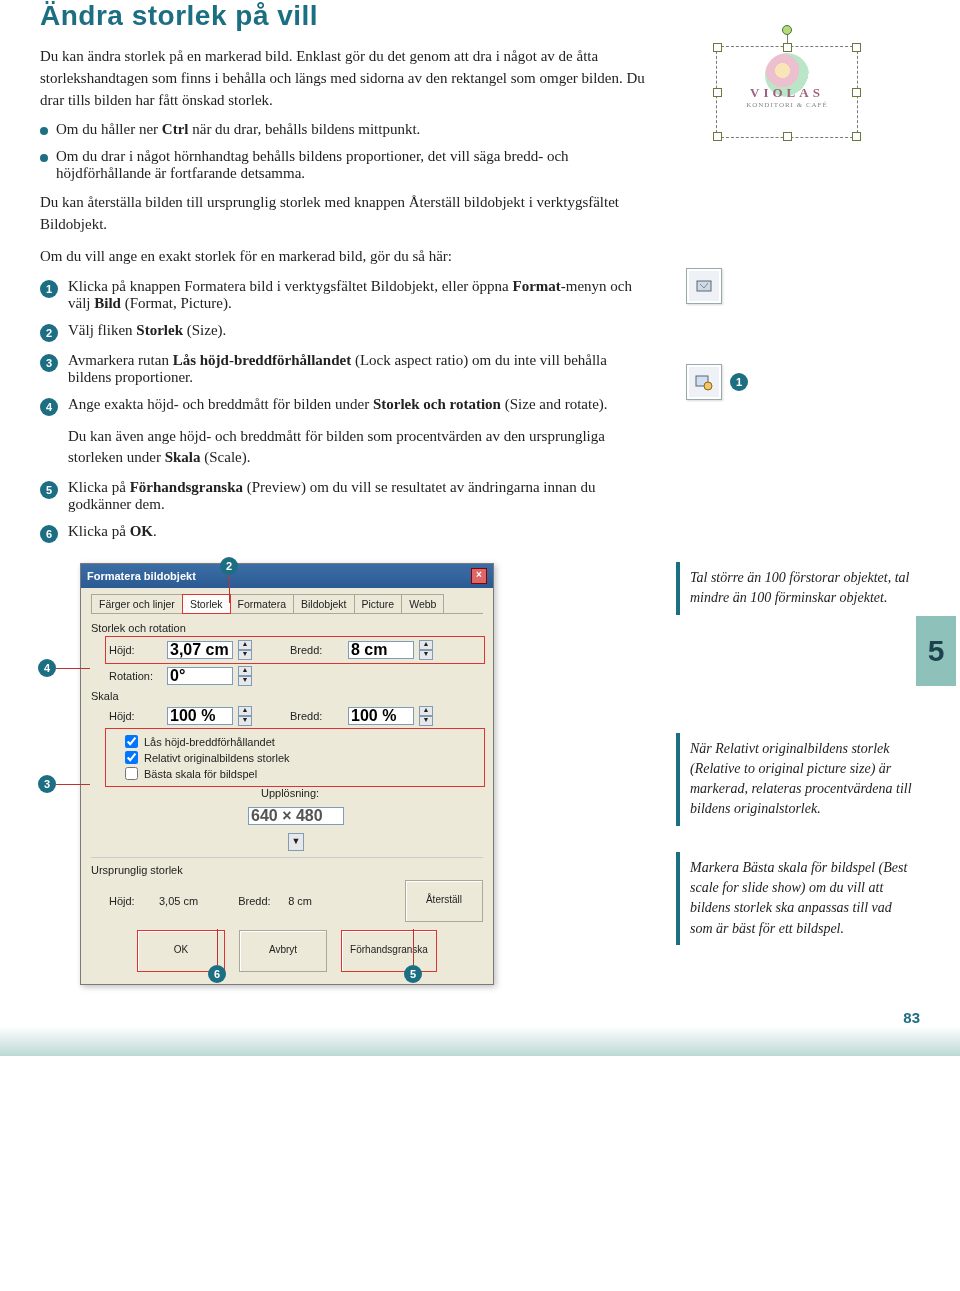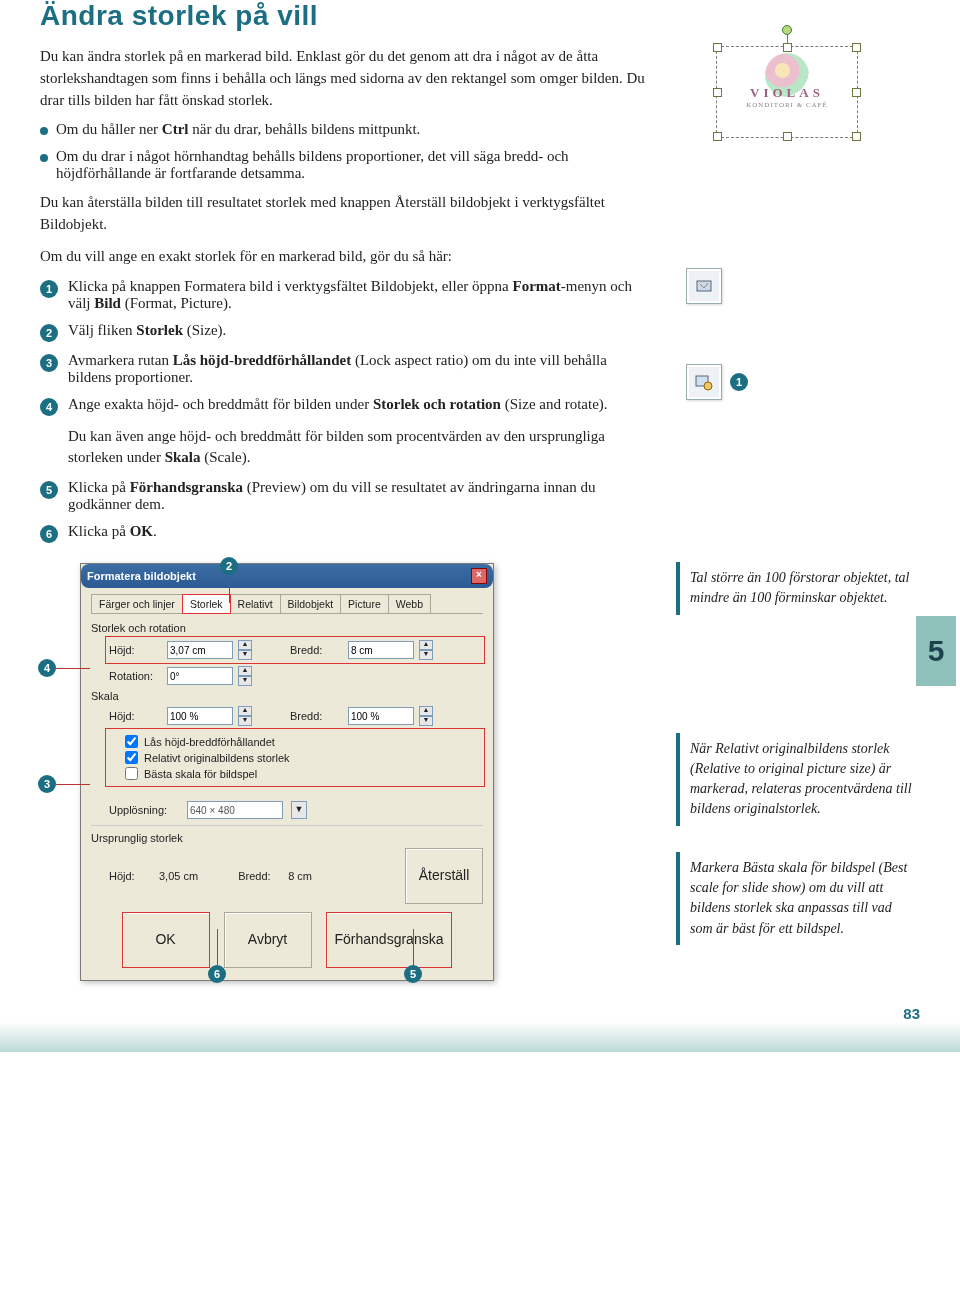--- a/index.html
+++ b/index.html
@@ -159,21 +159,21 @@
     border: 1px solid #7a7a7a;
     box-shadow: 2px 2px 6px rgba(0,0,0,0.25);
     z-index:10;
   }
   .dlg-title {
     background: linear-gradient(#3b6ea5,#2c5a93);
     color:#fff;
     padding: 4px 6px;
     font-weight: bold;
     font-size: 11px;
-    display:flex; justify-content:space-between; align-items:center;border-radius:8px;
+    display:flex; justify-content:space-between; align-items:center;
   }
   .dlg-close {
     width:14px;height:14px;background:#d66;border:1px solid #800;color:#fff;
     font-size:10px;line-height:12px;text-align:center;font-weight:bold;
   }
   .dlg-body { padding: 6px 10px 10px 10px; }
   .tabs { display:flex; border-bottom:1px solid #aca899; margin-bottom:8px; }
   .tab {
     padding: 3px 7px;
     border:1px solid #aca899;
@@ -188,31 +188,31 @@
     border-bottom:1px solid #fcfcfa;
     margin-bottom:-1px;
     z-index:2;
   }
   .tab.hl { outline:1.5px solid #d33; outline-offset:-1px; }
   .grp-label { font-size:11px; margin:4px 0 4px 0; }
   .field-row { display:flex; align-items:center; gap:8px; margin:4px 0 4px 18px; }
   .field-row.hl { outline:1.5px solid #d33; outline-offset:1px; padding:2px; margin-left:16px;}
   .field-row label { width:50px; }
   .field-row input[type=text]{
-    width:60px; height:16px; border:1px solid #7f9db9; background:#fff; font-size:10px; padding:0 2px;
+    width:60px; height:16px; border:1px solid #7f9db9; background:#fff; font-size:16px; padding:0 2px;font-weight:bold;
   }
   .spin { display:inline-flex; flex-direction:column; margin-left:-3px;}
   .spin span{width:12px;height:8px;border:1px solid #7f9db9;background:#e8e8e8;font-size:7px;line-height:6px;text-align:center;}
   .chk-row { display:flex; align-items:center; gap:6px; margin:3px 0 3px 18px; font-size:11px;}
   .chk-row input { margin:0; }
   .chk-group.hl { outline:1.5px solid #d33; outline-offset:1px; padding:2px 2px 2px 0; margin-left:16px;}
   .dlg-btn-row { display:flex; justify-content:center; gap:14px; margin:8px 0 2px 0;}
   .dlg-btn {
     min-width:70px; height:22px; border:1px solid #aca899; background:#ece9d8;
-    font-size:14px; text-align:center; line-height:20px; padding:16px 8px;
+    font-size:10px; text-align:center; line-height:20px; padding:9px 8px;
     box-shadow: inset 1px 1px 0 #fff;
   }
   .dlg-btn.hl { outline:1.5px solid #d33; outline-offset:-1px; }
   .sep { height:1px; background:#ccc; margin:6px 0;}
   .reset-row { display:flex; align-items:center; gap:10px; margin:4px 0 0 18px;}
 
   .page-number {
     text-align:right;
     color:#1c6e83;
     font-family:Arial,sans-serif;
@@ -238,21 +238,21 @@
 
       <div class="bullet-line">
         <div class="bullet-dot"></div>
         <div><span>Om du håller ner </span><b>Ctrl</b><span> när du drar, behålls bildens mittpunkt.</span></div>
       </div>
       <div class="bullet-line">
         <div class="bullet-dot"></div>
         <div>Om du drar i något hörnhandtag behålls bildens proportioner, det vill säga bredd- och höjdförhållande är fortfarande detsamma.</div>
       </div>
 
-      <p>Du kan återställa bilden till resultatet storlek med knappen Återställ bildobjekt i verktygsfältet Bildobjekt.</p>
+      <p>Du kan återställa bilden till ursprunglig storlek med knappen Återställ bildobjekt i verktygsfältet Bildobjekt.</p>
       <p>Om du vill ange en exakt storlek för en markerad bild, gör du så här:</p>
 
       <div class="num-line">
         <div class="num-badge">1</div>
         <div>Klicka på knappen Formatera bild i verktygsfältet Bildobjekt, eller öppna <b>Format</b>-menyn och välj <b>Bild</b> (Format, Picture).</div>
       </div>
       <div class="num-line">
         <div class="num-badge">2</div>
         <div>Välj fliken <b>Storlek</b> (Size).</div>
       </div>
@@ -295,21 +295,21 @@
 
         <div class="dialog">
           <div class="dlg-title">
             <span>Formatera bildobjekt</span>
             <span class="dlg-close">×</span>
           </div>
           <div class="dlg-body">
             <div class="tabs">
               <div class="tab">Färger och linjer</div>
               <div class="tab active hl">Storlek</div>
-              <div class="tab">Relativt</div>
+              <div class="tab">Formatera</div>
               <div class="tab">Bildobjekt</div>
               <div class="tab">Picture</div>
               <div class="tab">Webb</div>
             </div>
 
             <div class="grp-label">Storlek och rotation</div>
             <div class="field-row hl">
               <label>Höjd:</label>
               <input type="text" value="3,07 cm" style="">
               <div class="spin">
@@ -355,21 +355,21 @@
                 </div>
               <div class="chk-row">
                   <input type="checkbox" checked="" style="">
                   <span>Relativt originalbildens storlek</span>
                 </div>
               <div class="chk-row">
                   <input type="checkbox" style="">
                   <span>Bästa skala för bildspel</span>
                 </div>
             </div>
-            <div class="field-row" style="margin-top:16px;">
+            <div class="field-row" style="margin-top:2px;flex-direction:column;">
               <label style="width:70px;">Upplösning:</label>
               <input type="text" style="width: 90px;" disabled="" value="640 × 480">
               <span style="border:1px solid #7f9db9;background:#e8e8e8;width:14px;height:16px;text-align:center;font-size:9px;line-height:14px;">▼</span>
             </div>
 
             <div class="sep"></div>
             <div class="grp-label">Ursprunglig storlek</div>
             <div class="reset-row">
               <label style="width:40px;">Höjd:</label>
               <span>3,05 cm</span>

